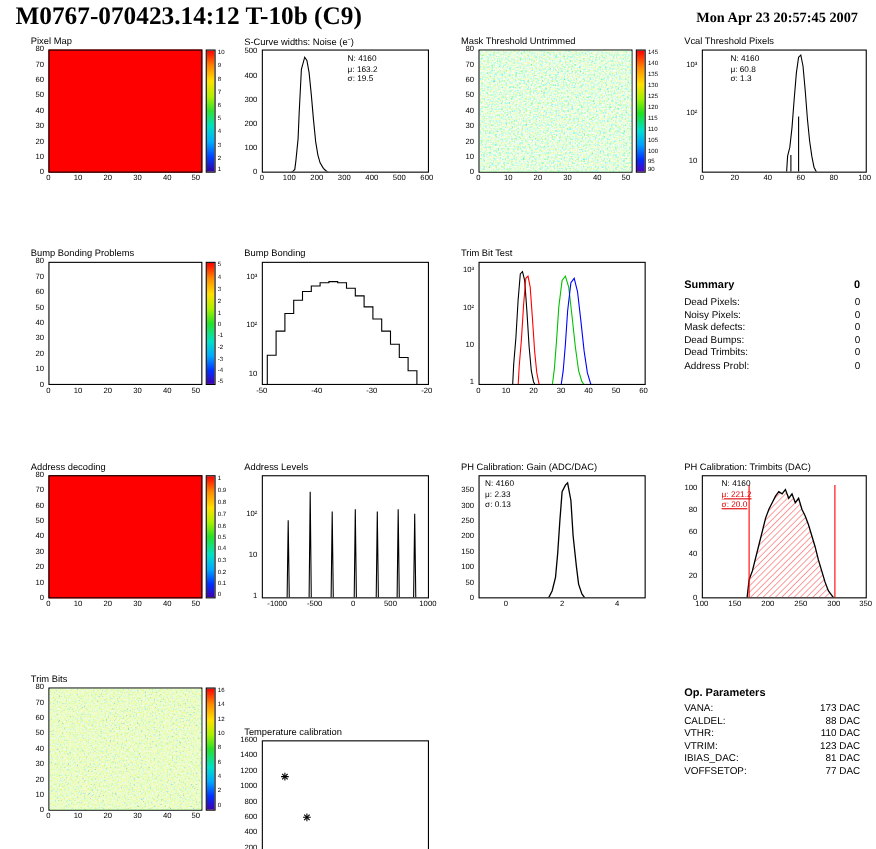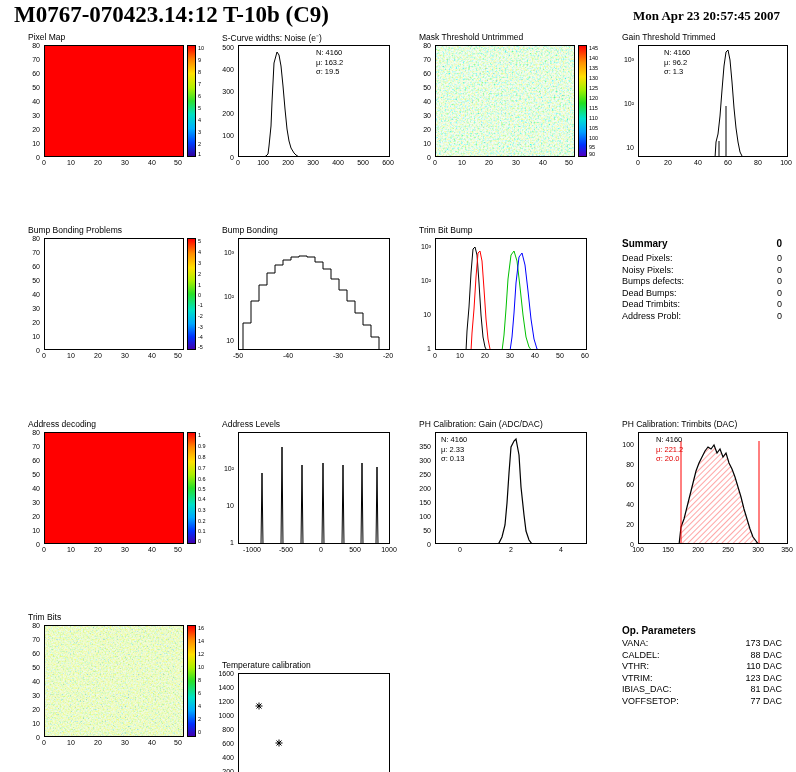--- a/index.html
+++ b/index.html
@@ -32,25 +32,25 @@
     box-sizing:border-box;
     background:#fff;
     overflow:hidden;
   }
   .axis-x, .axis-y{position:absolute;font-size:7px;color:#000;}
   .axis-x span{position:absolute;transform:translateX(-50%);top:2px;white-space:nowrap;}
   .axis-y span{position:absolute;transform:translateY(-50%);right:2px;white-space:nowrap;}
   .stats{
     position:absolute;font-size:7.5px;line-height:9.5px;white-space:nowrap;
   }
-  .stats .red{color:#e00000;}
+  .stats .red{color:#e00000;text-decoration:underline;}
   .zbar{position:absolute;width:9px;border:1px solid #000;box-sizing:border-box;}
   .zlabels{position:absolute;font-size:5.5px;line-height:1;}
   .zlabels span{position:absolute;left:0;transform:translateY(-50%);white-space:nowrap;}
-  .summary-box{position:absolute;font-size:9px;}
+  .summary-box{position:absolute;font-size:9px;margin-top:16px;}
   .summary-box .hdr{font-weight:bold;font-size:10px;}
   .summary-box table{border-collapse:collapse;font-size:9px;}
   .summary-box td{padding:0 0 1.5px 0;}
   .summary-box td.val{text-align:right;padding-left:40px;}
   .op-box{position:absolute;font-size:9px;}
   .op-box .hdr{font-weight:bold;font-size:10px;margin-bottom:2px;}
   .op-box table{border-collapse:collapse;font-size:9px;}
   .op-box td{padding:0 0 1.5px 0;}
   .op-box td.val{text-align:right;padding-left:26px;}
   svg{display:block;}
@@ -176,21 +176,21 @@
     <span style="top:64px;">115</span>
       <span style="top:74px;">110</span>
       <span style="top:84px;">105</span>
     <span style="top:94px;">100</span>
       <span style="top:103px;">95</span>
       <span style="top:110px;">90</span>
   </div>
 </div>
 
 <div class="panel" style="left:616px;top:45px;width:170px;height:112px;">
-  <div class="ptitle">Gain Threshold Trimmed</div>
+  <div class="ptitle">Vcal Threshold Pixels</div>
   <div class="frame" style="left:22px;top:0;width:150px;height:112px;">
     <svg width="150" height="112" viewBox="0 0 150 112">
       <polyline fill="none" stroke="#000" stroke-width="1" points="0,112 76,112 77,96 79,88 81,70 83,44 85,20 87,6 89,4 91,14 93,36 95,62 97,82 99,96 101,106 103,110 105,112 150,112"></polyline>
       <line x1="80" y1="95" x2="80" y2="112" stroke="#000" stroke-width="1"></line>
       <line x1="87" y1="60" x2="87" y2="112" stroke="#000" stroke-width="1"></line>
     </svg>
   </div>
   <div class="axis-y" style="left:0;top:0;width:20px;height:112px;">
     <span style="top:102px;">10</span>
       <span style="top:58px;">10²</span>
@@ -199,21 +199,21 @@
   <div class="axis-x" style="left:22px;top:112px;width:150px;">
     <span style="left:0px;">0</span>
       <span style="left:30px;">20</span>
       <span style="left:60px;">40</span>
     <span style="left:90px;">60</span>
       <span style="left:120px;">80</span>
       <span style="left:148px;">100</span>
   </div>
   <div class="stats" style="left:48px;top:3px;">
     <div>N: 4160</div>
-    <div>μ: 96.2</div>
+    <div>μ: 60.8</div>
     <div>σ: 1.3</div>
   </div>
 </div>
 
 <div class="panel" style="left:22px;top:238px;width:175px;height:112px;">
   <div class="ptitle">Bump Bonding Problems</div>
   <div class="frame" style="left:22px;top:0;width:140px;height:112px;background:#fff;"></div>
   <div class="axis-y" style="left:0;top:0;width:20px;height:112px;">
     <span style="top:112px;">0</span>
       <span style="top:98px;">10</span>
@@ -263,21 +263,21 @@
   </div>
   <div class="axis-x" style="left:22px;top:112px;width:152px;">
     <span style="left:0px;">-50</span>
       <span style="left:50px;">-40</span>
       <span style="left:100px;">-30</span>
       <span style="left:150px;">-20</span>
   </div>
 </div>
 
 <div class="panel" style="left:413px;top:238px;width:175px;height:112px;">
-  <div class="ptitle">Trim Bit Bump</div>
+  <div class="ptitle">Trim Bit Test</div>
   <div class="frame" style="left:22px;top:0;width:152px;height:112px;">
     <svg width="152" height="112" viewBox="0 0 152 112">
       <polyline fill="none" stroke="#000000" stroke-width="1" points="0,112 30,112 31,92 33,68 35,34 37,10 39,8 41,16 43,44 45,76 47,98 49,108 51,112 152,112"></polyline>
       <polyline fill="none" stroke="#ff0000" stroke-width="1" points="0,112 35,112 36,94 38,70 40,38 42,14 44,12 46,22 48,50 50,80 52,100 54,110 56,112 152,112"></polyline>
       <polyline fill="none" stroke="#00c000" stroke-width="1" points="0,112 66,112 68,96 70,70 72,40 75,16 78,12 81,22 84,48 87,76 90,98 93,108 96,112 152,112"></polyline>
       <polyline fill="none" stroke="#0000ff" stroke-width="1" points="0,112 74,112 76,98 78,74 80,44 83,18 86,14 89,26 92,52 95,80 98,100 101,110 104,112 152,112"></polyline>
       <line x1="0" y1="111" x2="152" y2="111" stroke="#00c000" stroke-width="1"></line>
     </svg>
   </div>
   <div class="axis-y" style="left:0;top:0;width:20px;height:112px;">
@@ -306,21 +306,21 @@
     <tbody>
         <tr>
       <td>Dead Pixels:</td>
       <td class="val">0</td>
     </tr>
     <tr>
       <td>Noisy Pixels:</td>
       <td class="val">0</td>
     </tr>
     <tr>
-      <td>Bumps defects:</td>
+      <td>Mask defects:</td>
       <td class="val">0</td>
     </tr>
     <tr>
       <td>Dead Bumps:</td>
       <td class="val">0</td>
     </tr>
     <tr>
       <td>Dead Trimbits:</td>
       <td class="val">0</td>
     </tr>

